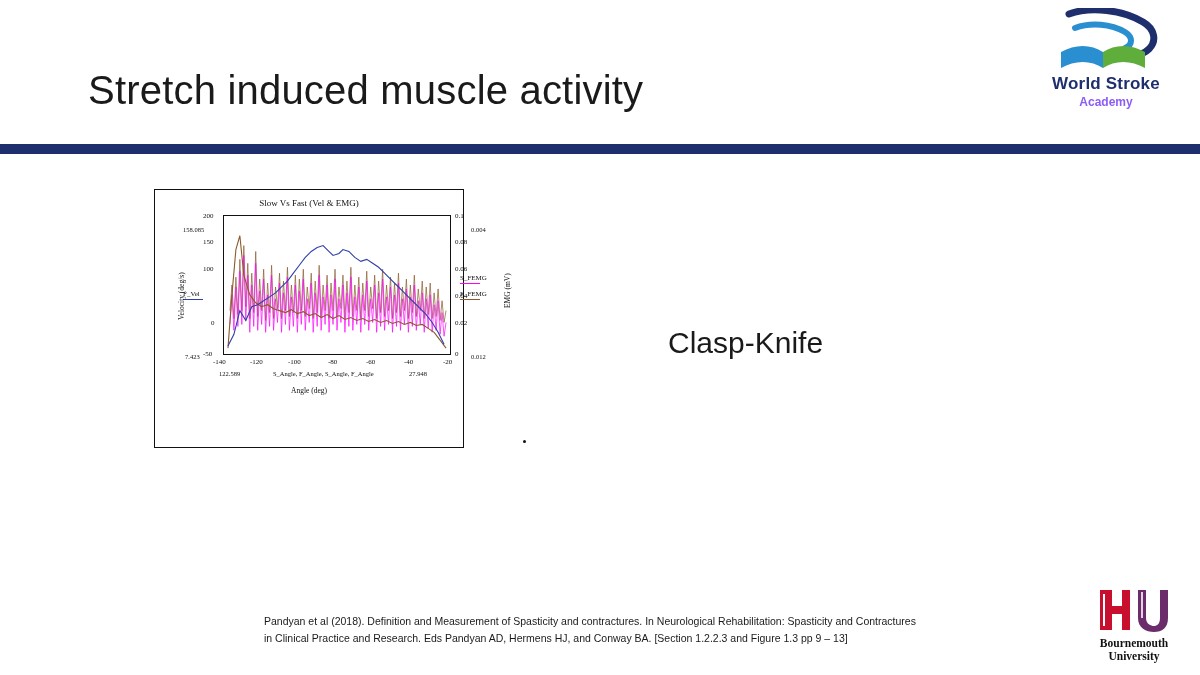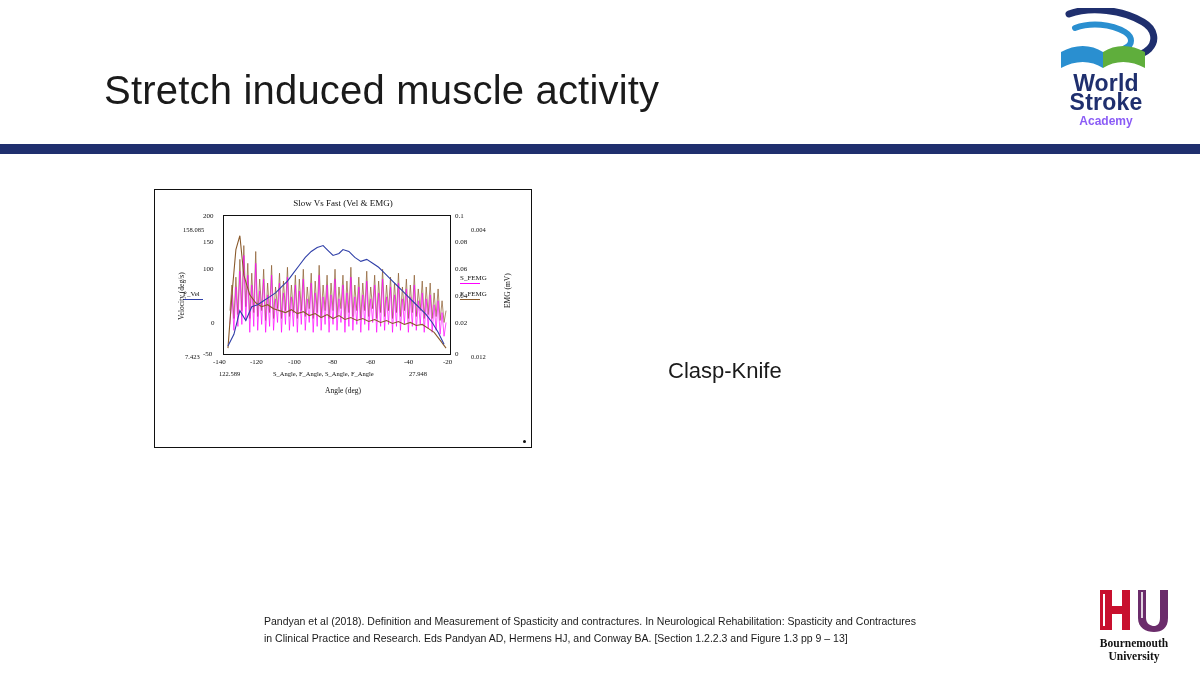--- a/index.html
+++ b/index.html
@@ -14,21 +14,21 @@
     position: relative;
     width: 1200px;
     height: 675px;
     background: #ffffff;
     overflow: hidden;
   }
 
   
   .slide-title {
     position: absolute;
-    left: 104px;
+    left: 88px;
     top: 68px;
     font-size: 40px;
     font-weight: 400;
     color: #1a1a1a;
     letter-spacing: 0.2px;
     white-space: nowrap;
   }
   .title-rule {
     position: absolute;
     left: 0;
@@ -47,39 +47,39 @@
     height: 112px;
     text-align: center;
   }
   .wsa-mark {
     position: relative;
     width: 110px;
     height: 66px;
     margin: 0 auto;
   }
   .wsa-text-main {
-    font-size: 23px;
+    font-size: 17px;
     font-weight: bold;
     color: #1f2f6e;
     line-height: 19px;
     letter-spacing: 0.2px;
   }
   .wsa-text-sub {
     font-size: 12px;
     font-weight: bold;
     color: #8b5cf6;
     line-height: 18px;
   }
 
   
   .chart-panel {
     position: absolute;
     left: 154px;
     top: 189px;
-    width: 378px;
+    width: 310px;
     height: 259px;
     background: #ffffff;
     border: 1px solid #111111;
     box-sizing: border-box;
   }
   .chart-title {
     position: absolute;
     left: 0;
     right: 0;
     top: 8px;
@@ -182,22 +182,22 @@
     width: 3px;
     height: 3px;
     background: #111;
     border-radius: 50%;
   }
 
   
   .clasp-knife {
     position: absolute;
     left: 668px;
-    top: 348px;
-    font-size: 22px;
+    top: 320px;
+    font-size: 30px;
     line-height: 46px;
     color: #1a1a1a;
   }
 
   
   .citation {
     position: absolute;
     left: 264px;
     top: 613px;
     width: 660px;

